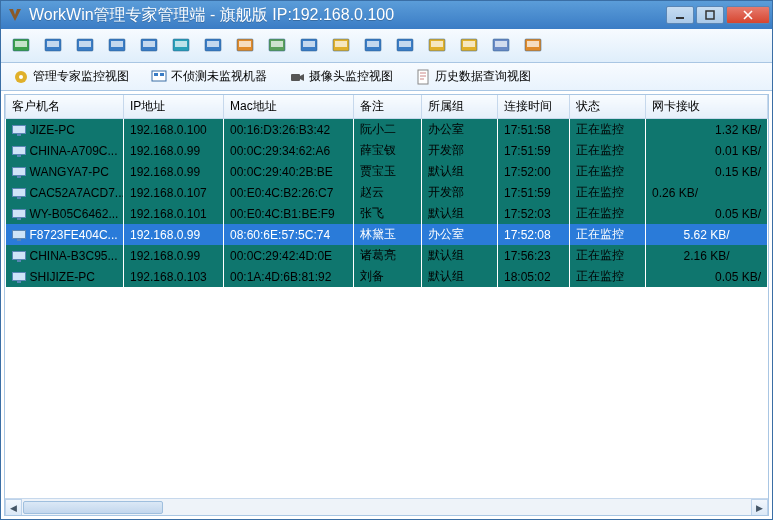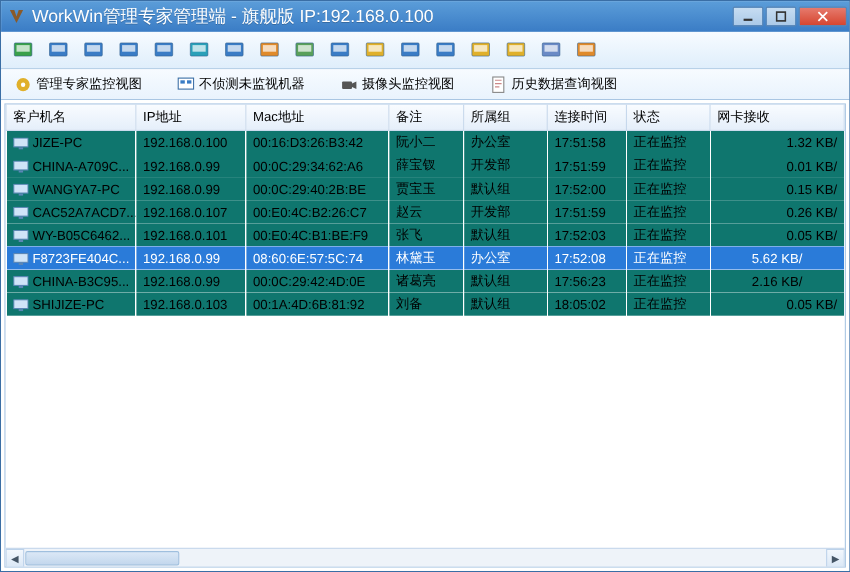--- a/index.html
+++ b/index.html
@@ -8,21 +8,21 @@
 .titlebar { height: 28px; background: linear-gradient(#5b9dd9,#3a7cc5); display: flex; align-items: center; padding: 0 2px 0 6px; color: #fff; }
 .titlebar .icon { width: 16px; height: 16px; margin-right: 6px; display: inline-block; }
 .titlebar .title { flex: 1; font-size: 16px; text-shadow: 0 1px 0 rgba(0,0,0,.2); }
 .winbtns { display: flex; gap: 2px; }
 .winbtn { width: 28px; height: 18px; background: linear-gradient(#c7ddf2,#aac9e8); border: 1px solid #5a86b5; border-radius: 2px; display: flex; align-items: center; justify-content: center; font-size: 11px; color: #2b2b2b; }
 .winbtn.close { background: linear-gradient(#e67b6e,#d6452f); color: #fff; width: 44px; }
 .winbtn svg { width: 10px; height: 10px; }
 .toolbar { height: 34px; background: linear-gradient(#f7fbff,#dfeefb); border-bottom: 1px solid #a9c6e3; display: flex; align-items: center; padding: 0 6px; gap: 4px; }
 .tbtn { width: 28px; height: 26px; border: 1px solid transparent; border-radius: 3px; display: flex; align-items: center; justify-content: center; }
 .ticon { width: 20px; height: 20px; display: block; }
-.tabbar { height: 28px; background: linear-gradient(#f7fbff,#e9f3fd); border-bottom: 1px solid #a9c6e3; display: flex; align-items: center; padding: 0 6px; gap: 20px; }
+.tabbar { height: 28px; background: linear-gradient(#f7fbff,#e9f3fd); border-bottom: 1px solid #a9c6e3; display: flex; align-items: center; padding: 0 6px; gap: 10px; }
 .tab { display: flex; align-items: center; gap: 4px; padding: 2px 6px; cursor: default; }
 .tab .ticon { width: 16px; height: 16px; }
 .content { flex: 1; display: flex; background: #fff; }
 .table-wrap { flex: 1; border: 1px solid #a9c6e3; margin: 3px; overflow: hidden; display: flex; flex-direction: column; }
 table { border-collapse: collapse; width: 100%; table-layout: fixed; }
 th { background: linear-gradient(#f9fcff,#e5effa); border: 1px solid #c6d8ec; border-top: none; font-weight: normal; text-align: left; padding: 3px 6px; white-space: nowrap; overflow: hidden; font-size: 12px; }
 td { padding: 2px 6px; white-space: nowrap; overflow: hidden; border-right: 1px solid transparent; font-size: 12px; height: 18px; }
 tr.row { background: #0f766e; }
 tr.row.sel { background: #2a7bd9; color: #fff; }
 .rowicon { width: 14px; height: 11px; display: inline-block; vertical-align: middle; margin-right: 4px; }
@@ -276,21 +276,21 @@
               <td><svg class="rowicon" viewBox="0 0 14 11">
                   <rect x="0.5" y="0.5" width="13" height="8" fill="#cfe4f8" stroke="#5a86b5"></rect>
                   <rect x="5" y="9" width="4" height="2" fill="#5a86b5"></rect>
                 </svg>CAC52A7ACD7...</td>
               <td>192.168.0.107</td>
               <td>00:E0:4C:B2:26:C7</td>
               <td>赵云</td>
               <td>开发部</td>
               <td>17:51:59</td>
               <td>正在监控</td>
-              <td style="text-align:right">0.26 KB/</td>
+              <td style="text-align:left">0.26 KB/</td>
             </tr>
             <tr class="row">
               <td><svg class="rowicon" viewBox="0 0 14 11">
                   <rect x="0.5" y="0.5" width="13" height="8" fill="#cfe4f8" stroke="#5a86b5"></rect>
                   <rect x="5" y="9" width="4" height="2" fill="#5a86b5"></rect>
                 </svg>WY-B05C6462...</td>
               <td>192.168.0.101</td>
               <td>00:E0:4C:B1:BE:F9</td>
               <td>张飞</td>
               <td>默认组</td>

